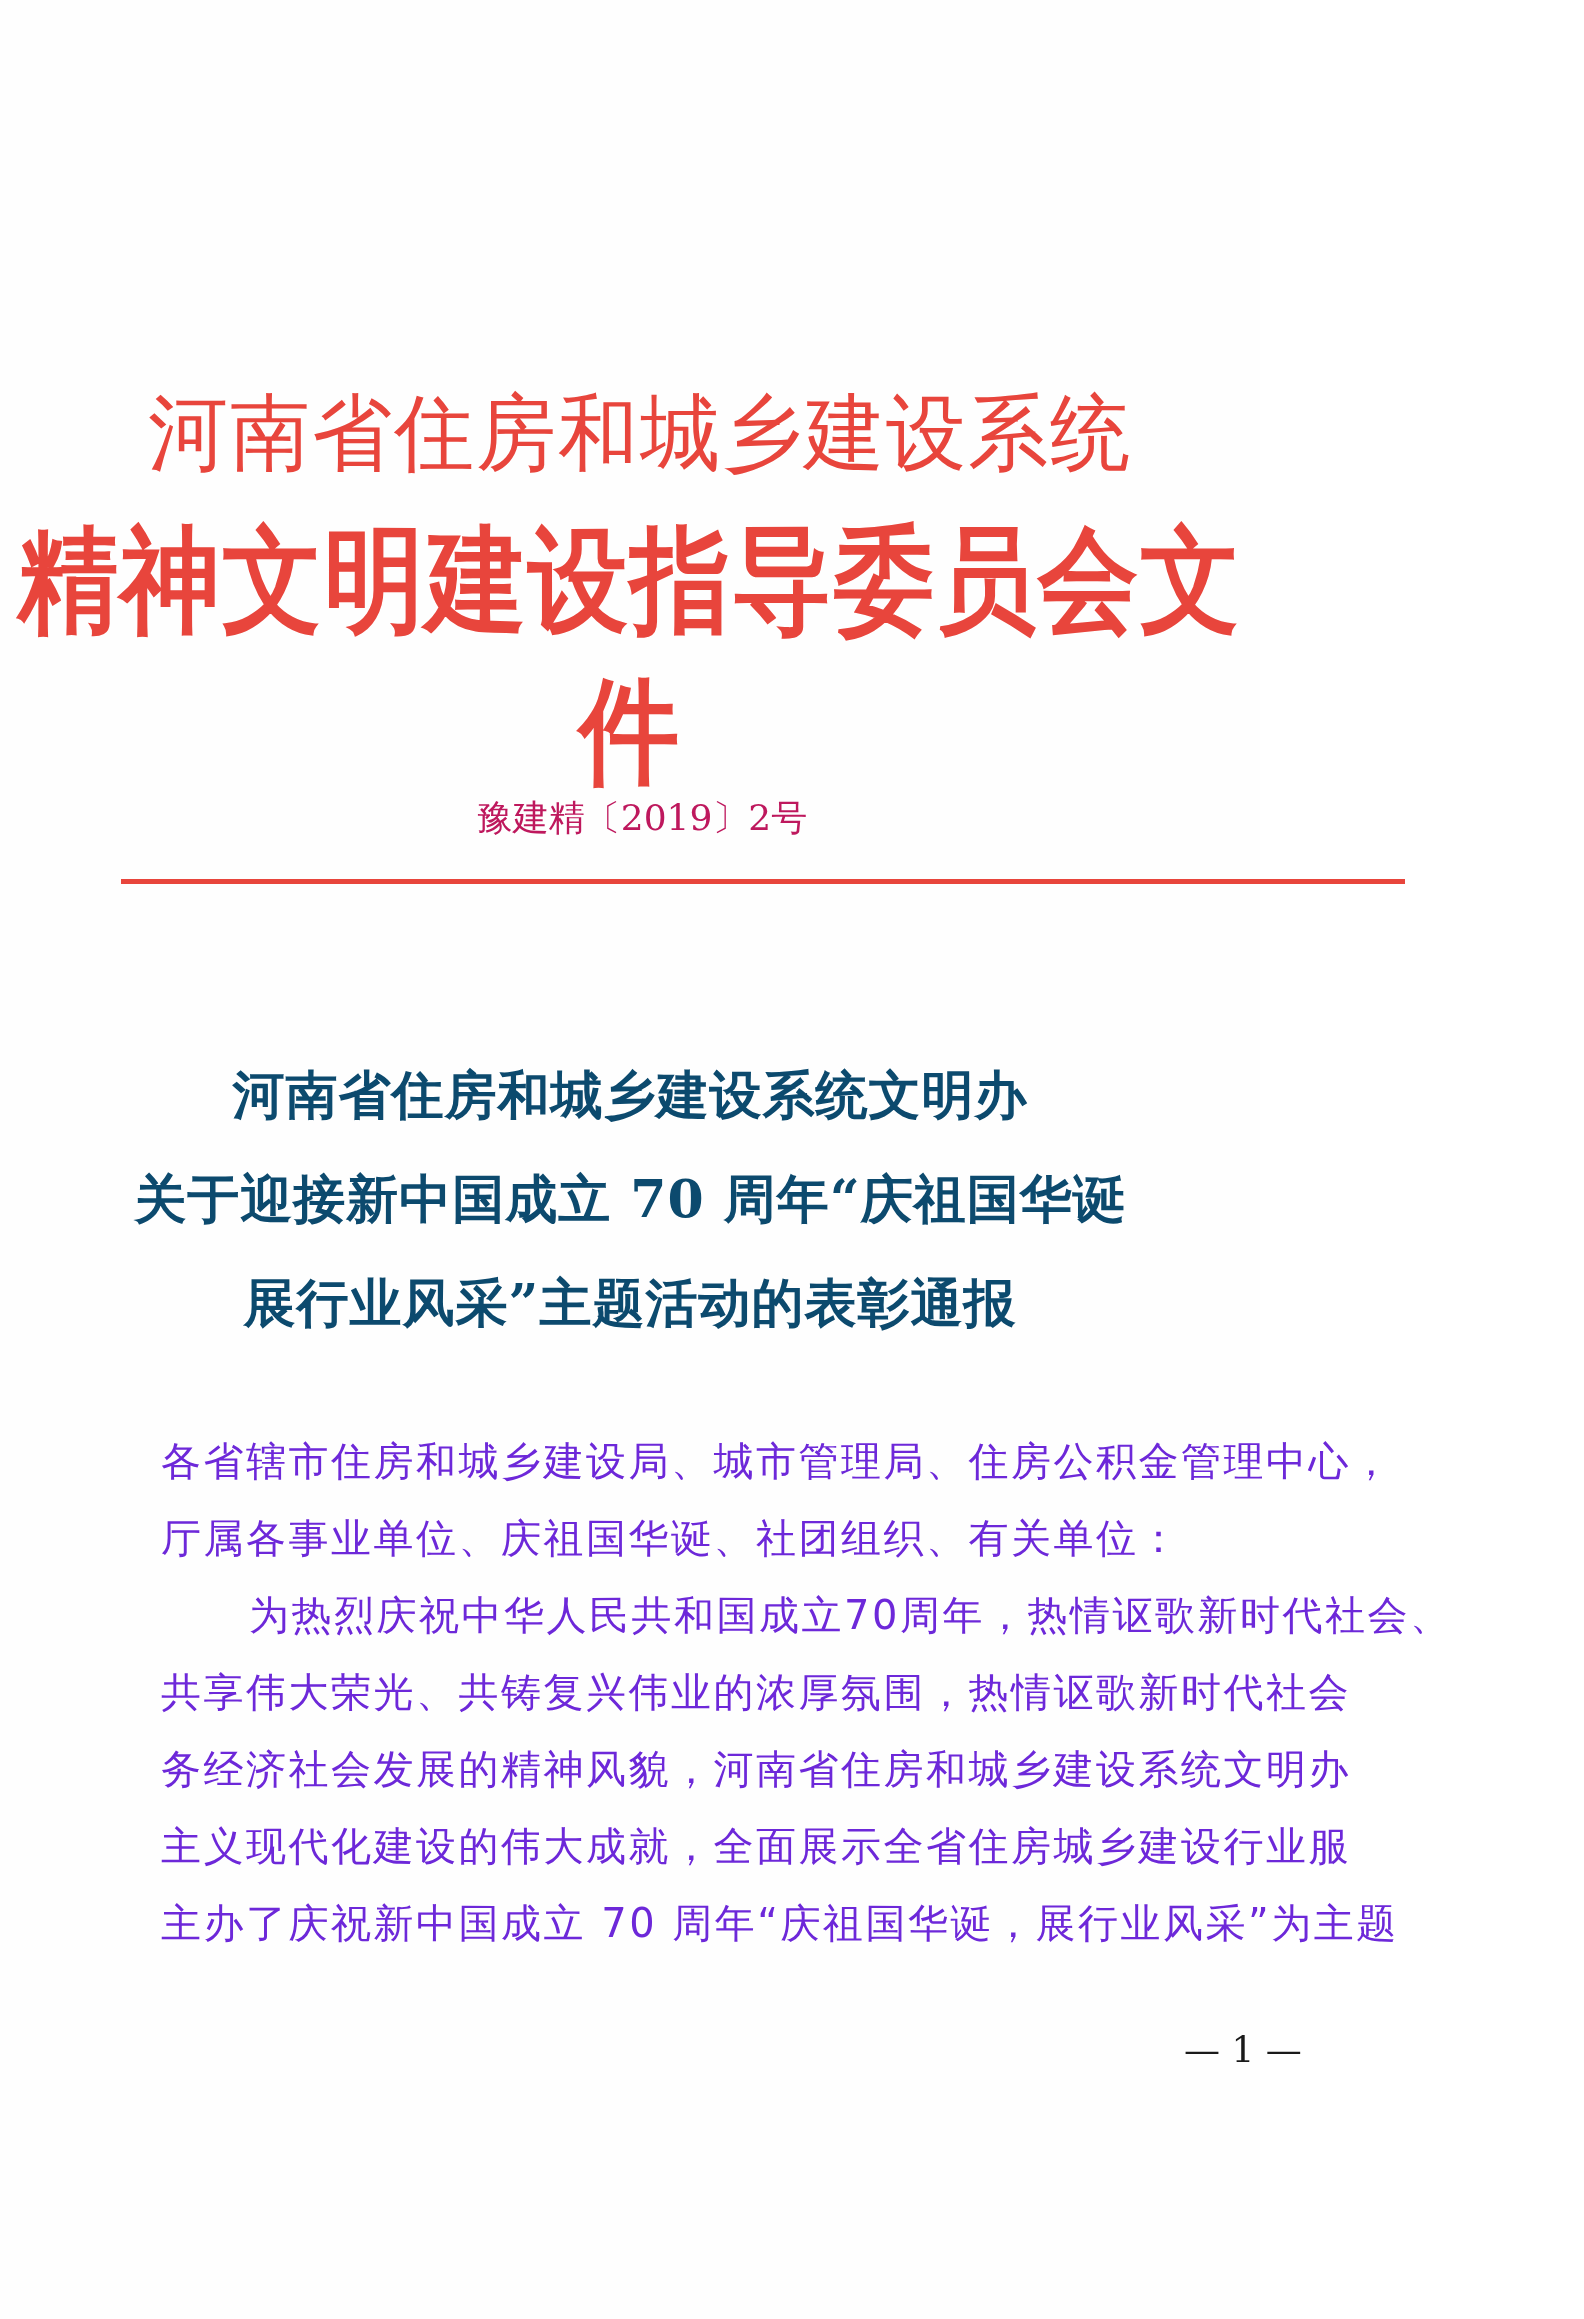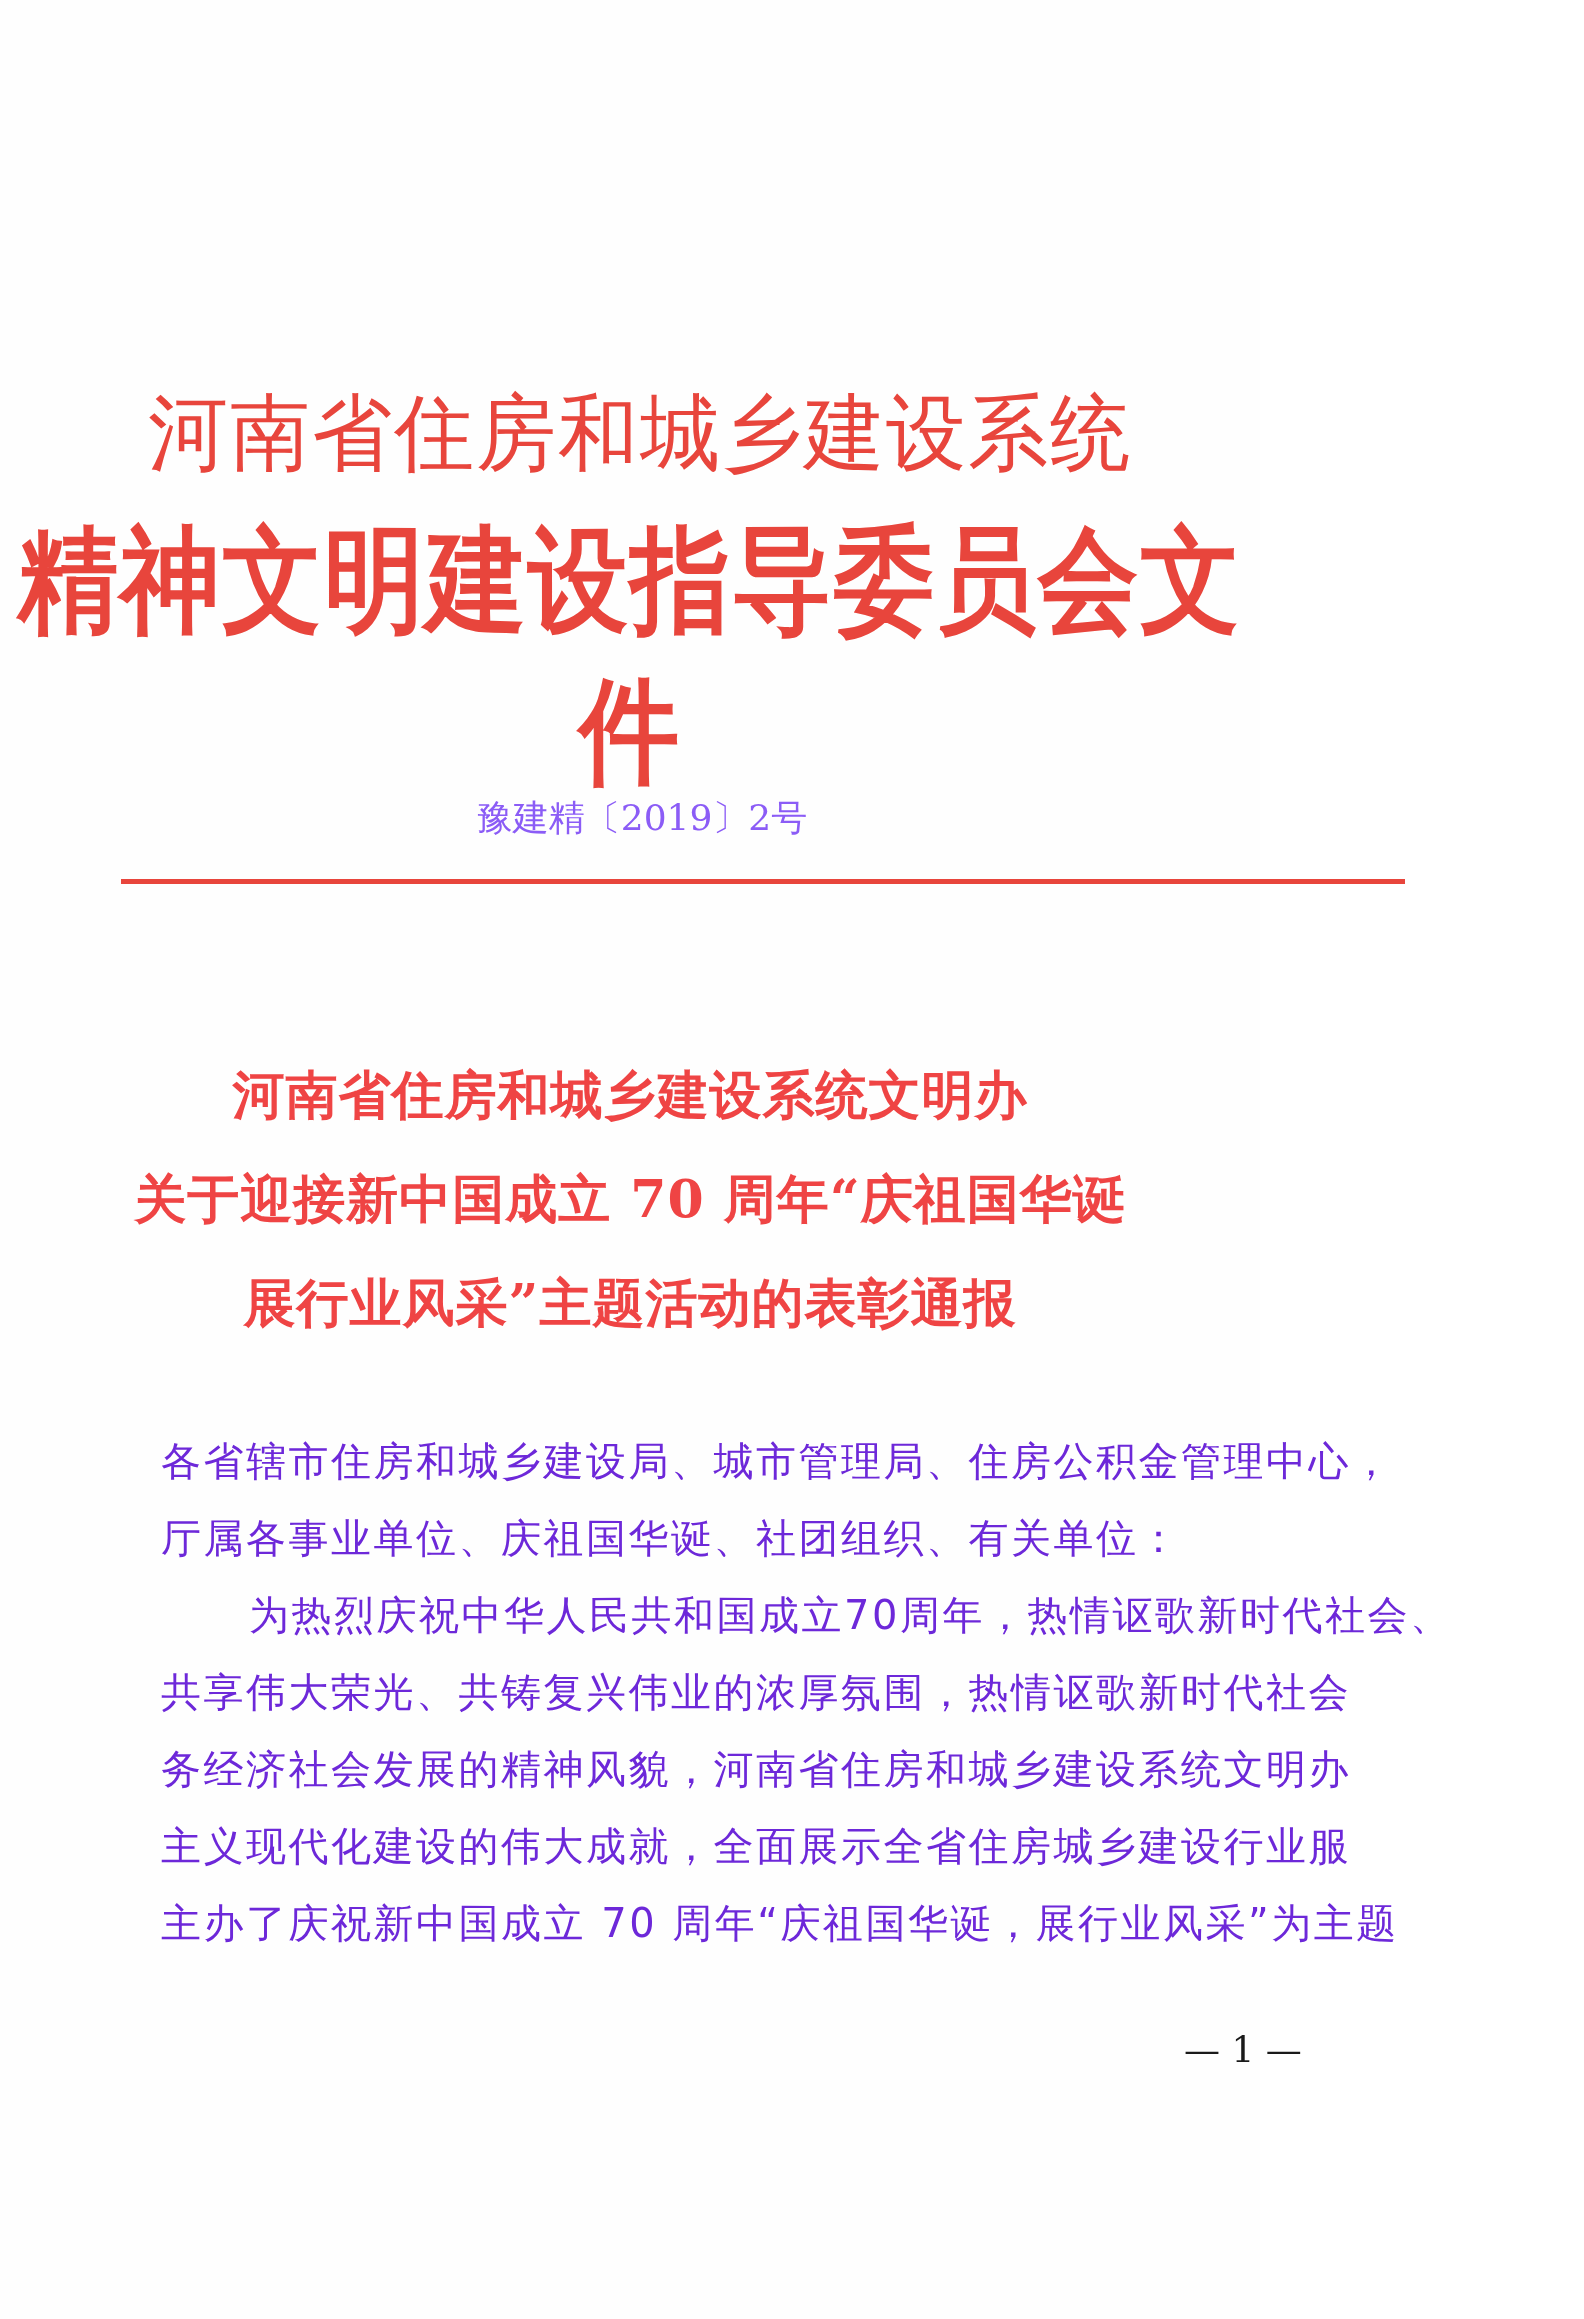--- a/index.html
+++ b/index.html
@@ -50,21 +50,21 @@
       transform: scaleY(1.15);
     }
     .doc-number {
       position: absolute;
       left: 0; right: 0;
       top: 794px;
       text-align: center;
       font-family: "DejaVu Serif", "Liberation Serif", serif;
       font-size: 36px;
       line-height: 48px;
-      color: #8b5cf6;
+      color: #be185d;
       padding-left: 0;
       margin-left: 24px;
     }
     .red-rule {
       position: absolute;
       left: 121px;
       width: 1284px;
       top: 879px;
       height: 5px;
       background: #e8453c;
@@ -75,21 +75,21 @@
       left: 0; right: 0;
       top: 1043px;
       text-align: center;
     }
     .title-line {
       display: block;
       font-family: "DejaVu Serif", "Liberation Serif", serif;
       font-weight: bold;
       font-size: 52px;
       line-height: 104px;
-      color: #ef4444;
+      color: #0c4a6e;
       letter-spacing: 1px;
     }
     
     .body-block {
       position: absolute;
       left: 161px;
       width: 1234px;
       top: 1423px;
     }
     .body-line {

